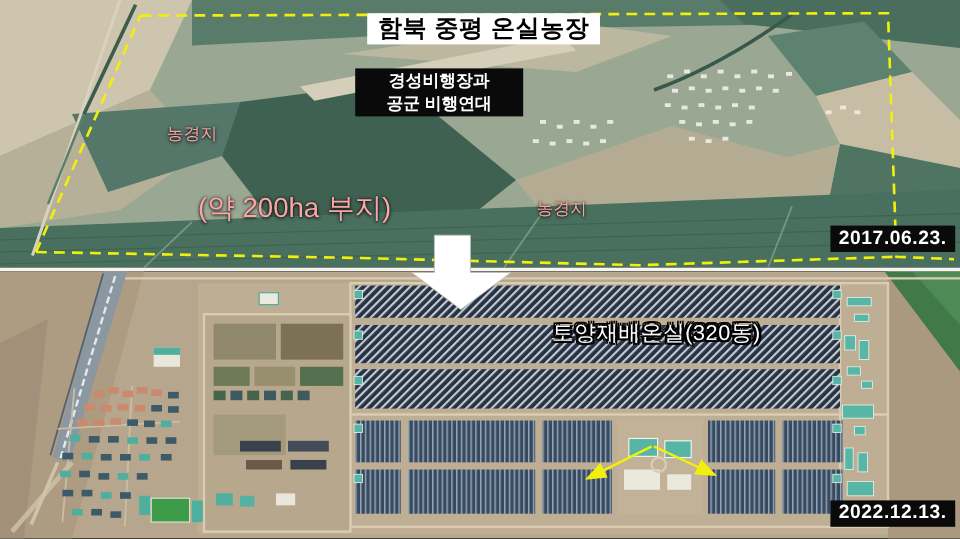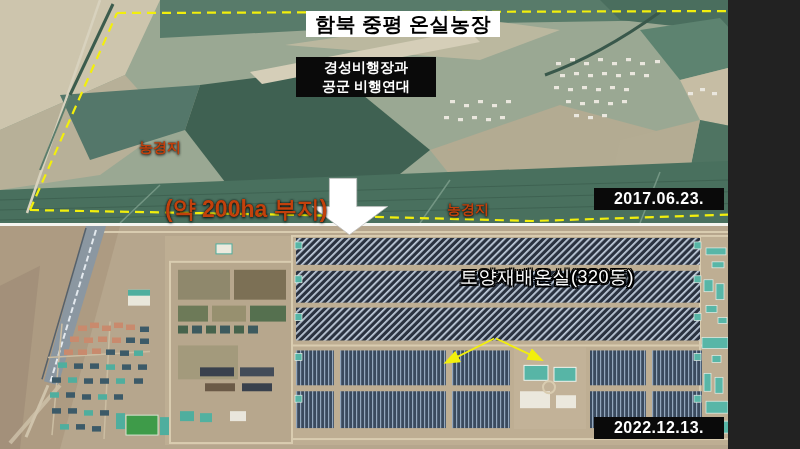--- a/index.html
+++ b/index.html
@@ -1,41 +1,40 @@
 <!DOCTYPE html>
 <html><head>
 <meta charset="utf-8">
 <style>
   html,body{margin:0;padding:0;background:#222;}
   #stage{
-    position:relative;width:728px;height:449px;overflow:hidden;background:#000;
+    position:relative;width:800px;height:449px;overflow:hidden;background:#000;
     font-family:"Liberation Sans","DejaVu Sans",sans-serif;
   }
   .panel{position:absolute;left:0;width:800px;height:223px;overflow:hidden;}
   .panel svg{display:block;width:100%;height:100%;}
   #panel-2017{top:0;}
   #panel-2022{top:226px;}
   #panel-divider{position:absolute;left:0;top:223px;width:800px;height:3px;background:#f5f5f0;z-index:4;}
   .overlay{position:absolute;inset:0;z-index:5;pointer-events:none;}
   .label{position:absolute;z-index:6;white-space:nowrap;}
   .title-box{
     left:306px;top:11px;background:#ffffff;color:#000;
     font-weight:bold;font-size:20px;line-height:26px;padding:0 9px;letter-spacing:.5px;
   }
   .black-box{
     background:#0a0a0a;color:#fff;text-align:center;
   }
   .airfield-box{left:296px;top:57px;width:108px;font-weight:bold;font-size:14px;line-height:19px;padding:1px 16px;}
-  .date-badge{right:4px;font-weight:600;font-size:16px;line-height:22px;padding:0 20px;letter-spacing:.5px;}
+  .date-badge{right:4px;font-weight:600;font-size:16px;line-height:22px;padding:0 7px;letter-spacing:.5px;}
   #date-2017{top:188px;}
   #date-2022{top:417px;margin-left:19px;}
   .terrain-label{
-    color:#c2410c;font-weight:700;font-size:14px;
+    color:#fca5a5;font-weight:400;font-size:14px;
     text-shadow:0 1px 3px rgba(0,0,0,.85),0 0 2px rgba(0,0,0,.7);
-    margin-top:36px;
   }
   #farmland-left{left:139px;top:103px;}
   #farmland-right{left:447px;top:165px;}
   #site-area-label{left:165px;top:158px;font-size:23px;}
   .gh-label{
     color:#fff;font-weight:normal;font-size:18px;letter-spacing:.5px;
     text-shadow:-2px -2px 0 #000,2px -2px 0 #000,-2px 2px 0 #000,2px 2px 0 #000,
                  0 -2px 0 #000,0 2px 0 #000,-2px 0 0 #000,2px 0 0 #000;
   }
   #soil-gh-label{left:460px;top:265px;}

